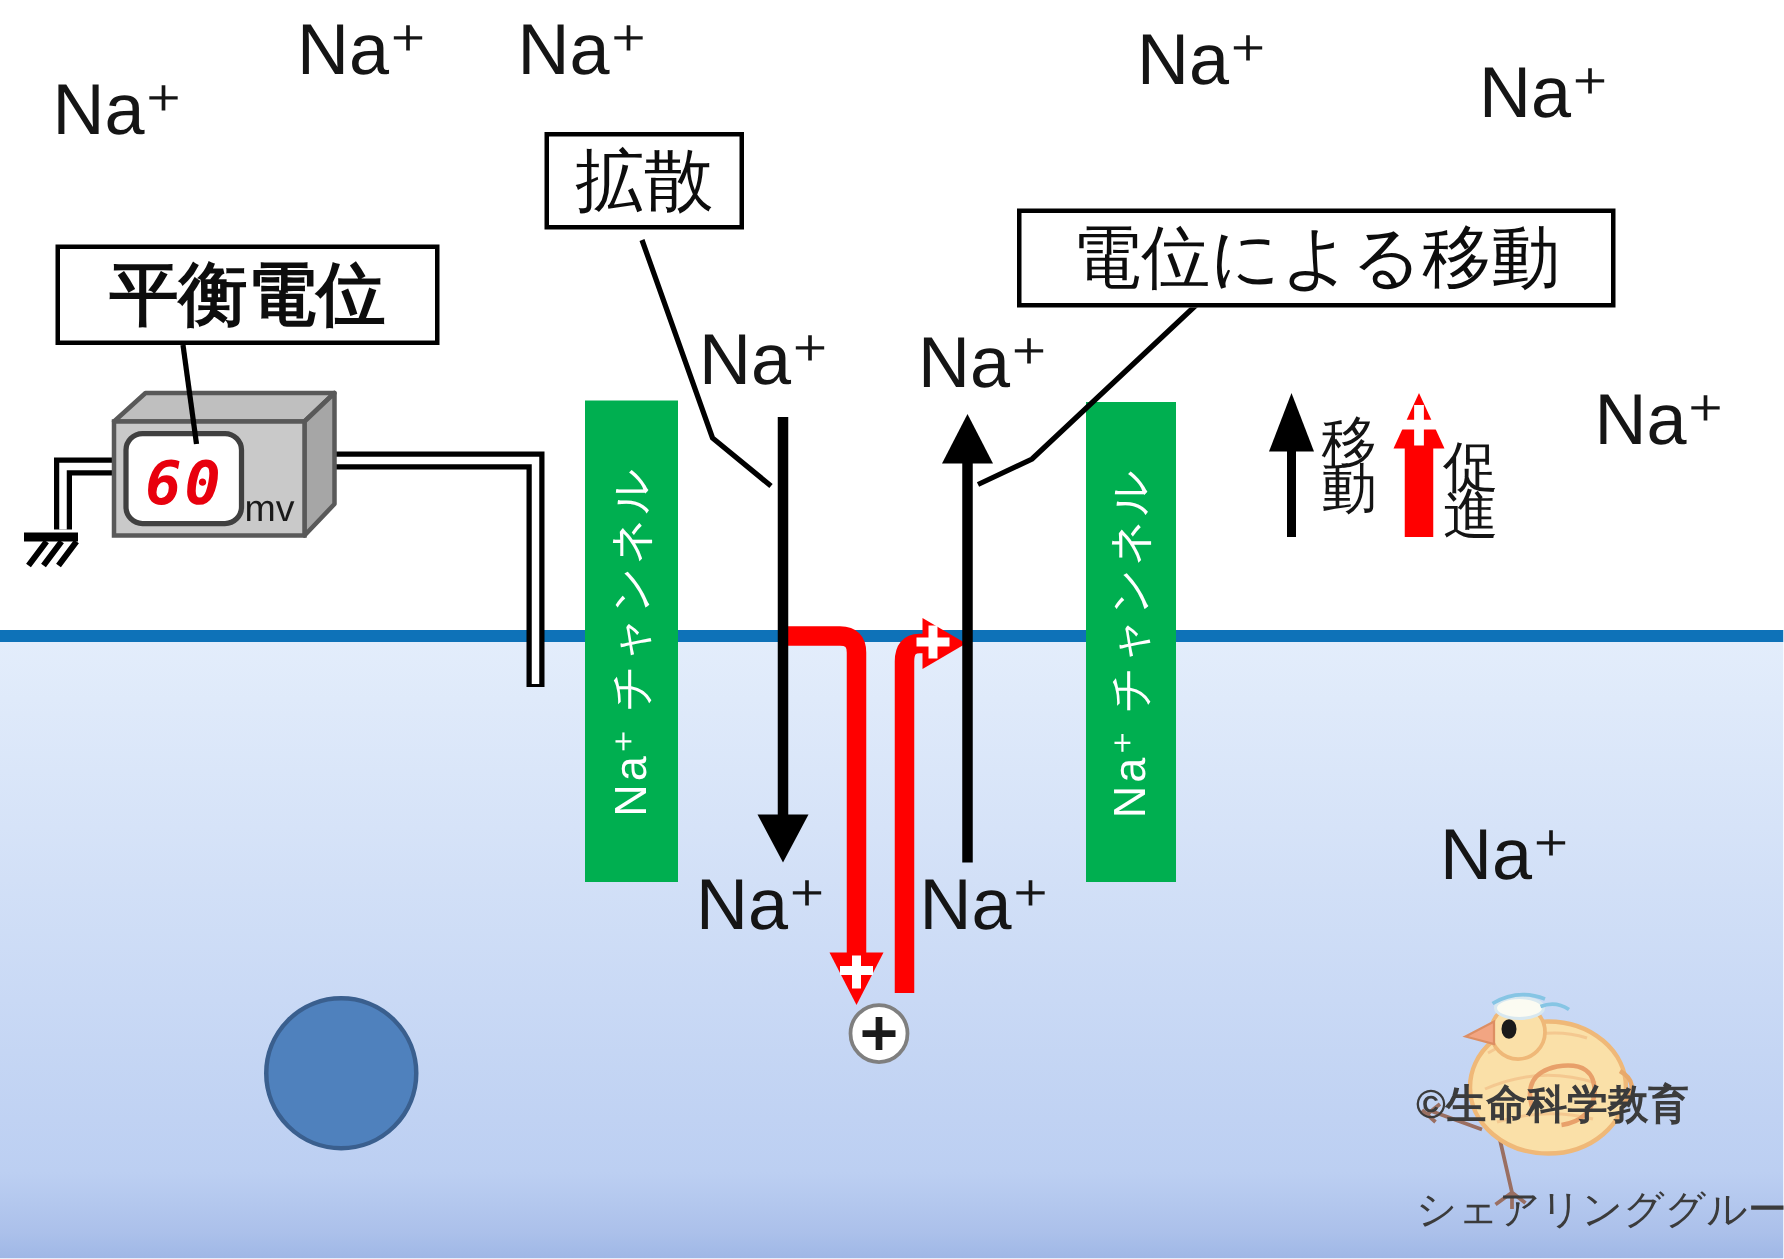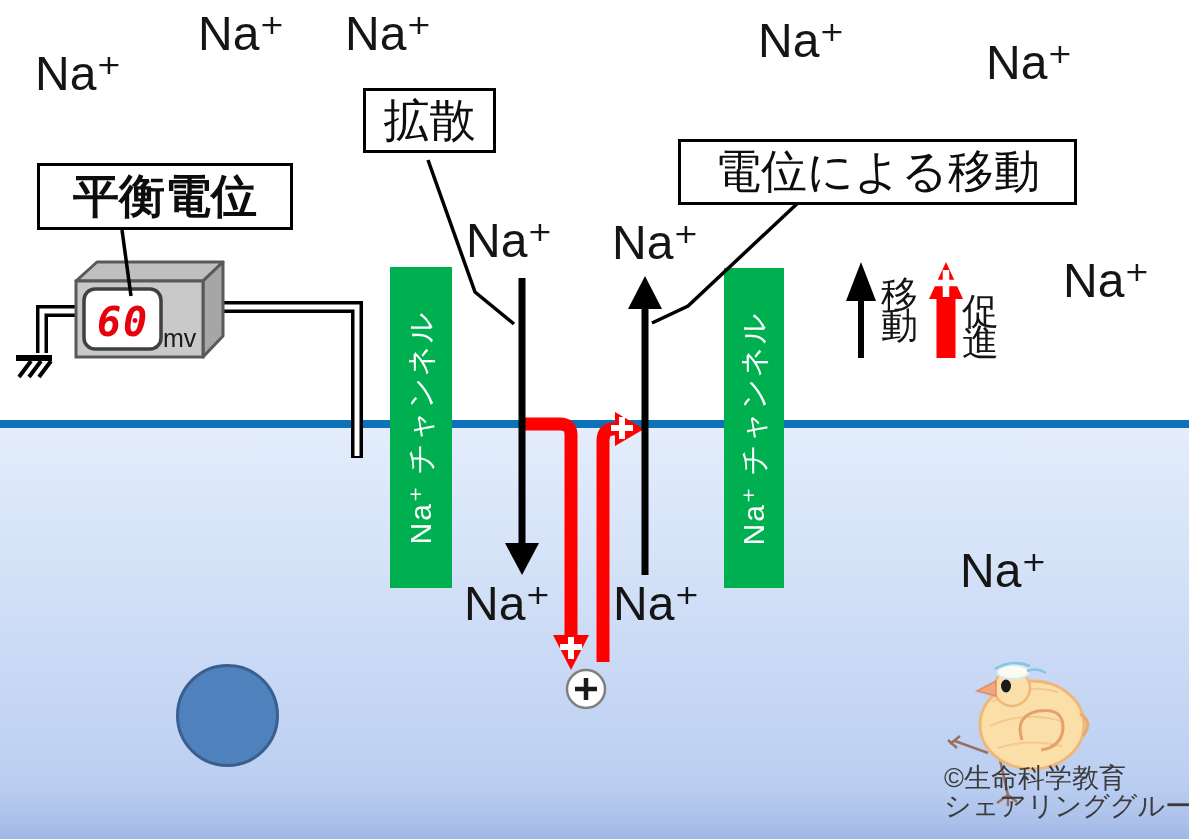--- a/index.html
+++ b/index.html
@@ -172,16 +172,16 @@
   <div class="callout" style="left:678px; top:119px; width:399px; height:66px;margin-top:20px;">
     <span>電位による移動</span>
   </div>
 
   <div class="legend-text" style="left:881px; top:279px;">移動</div>
   <div class="legend-text" style="left:962px; top:296px;">促進</div>
 
   <div style="position:absolute; left:176px; top:664px; width:103px; height:103px; border-radius:50%;
               background:var(--c-vesicle,#4f81bd); border:3.5px solid #3a5f8e; box-sizing:border-box;"></div>
 
-  <div class="credit-line" style="left:944px; top:760px;">©生命科学教育</div>
+  <div class="credit-line" style="left:944px; top:718px;font-weight:bold;">©生命科学教育</div>
   <div class="credit-line" style="left:944px; top:788px;">シェアリンググループ</div>
 
 </div>
 
 </body></html>

